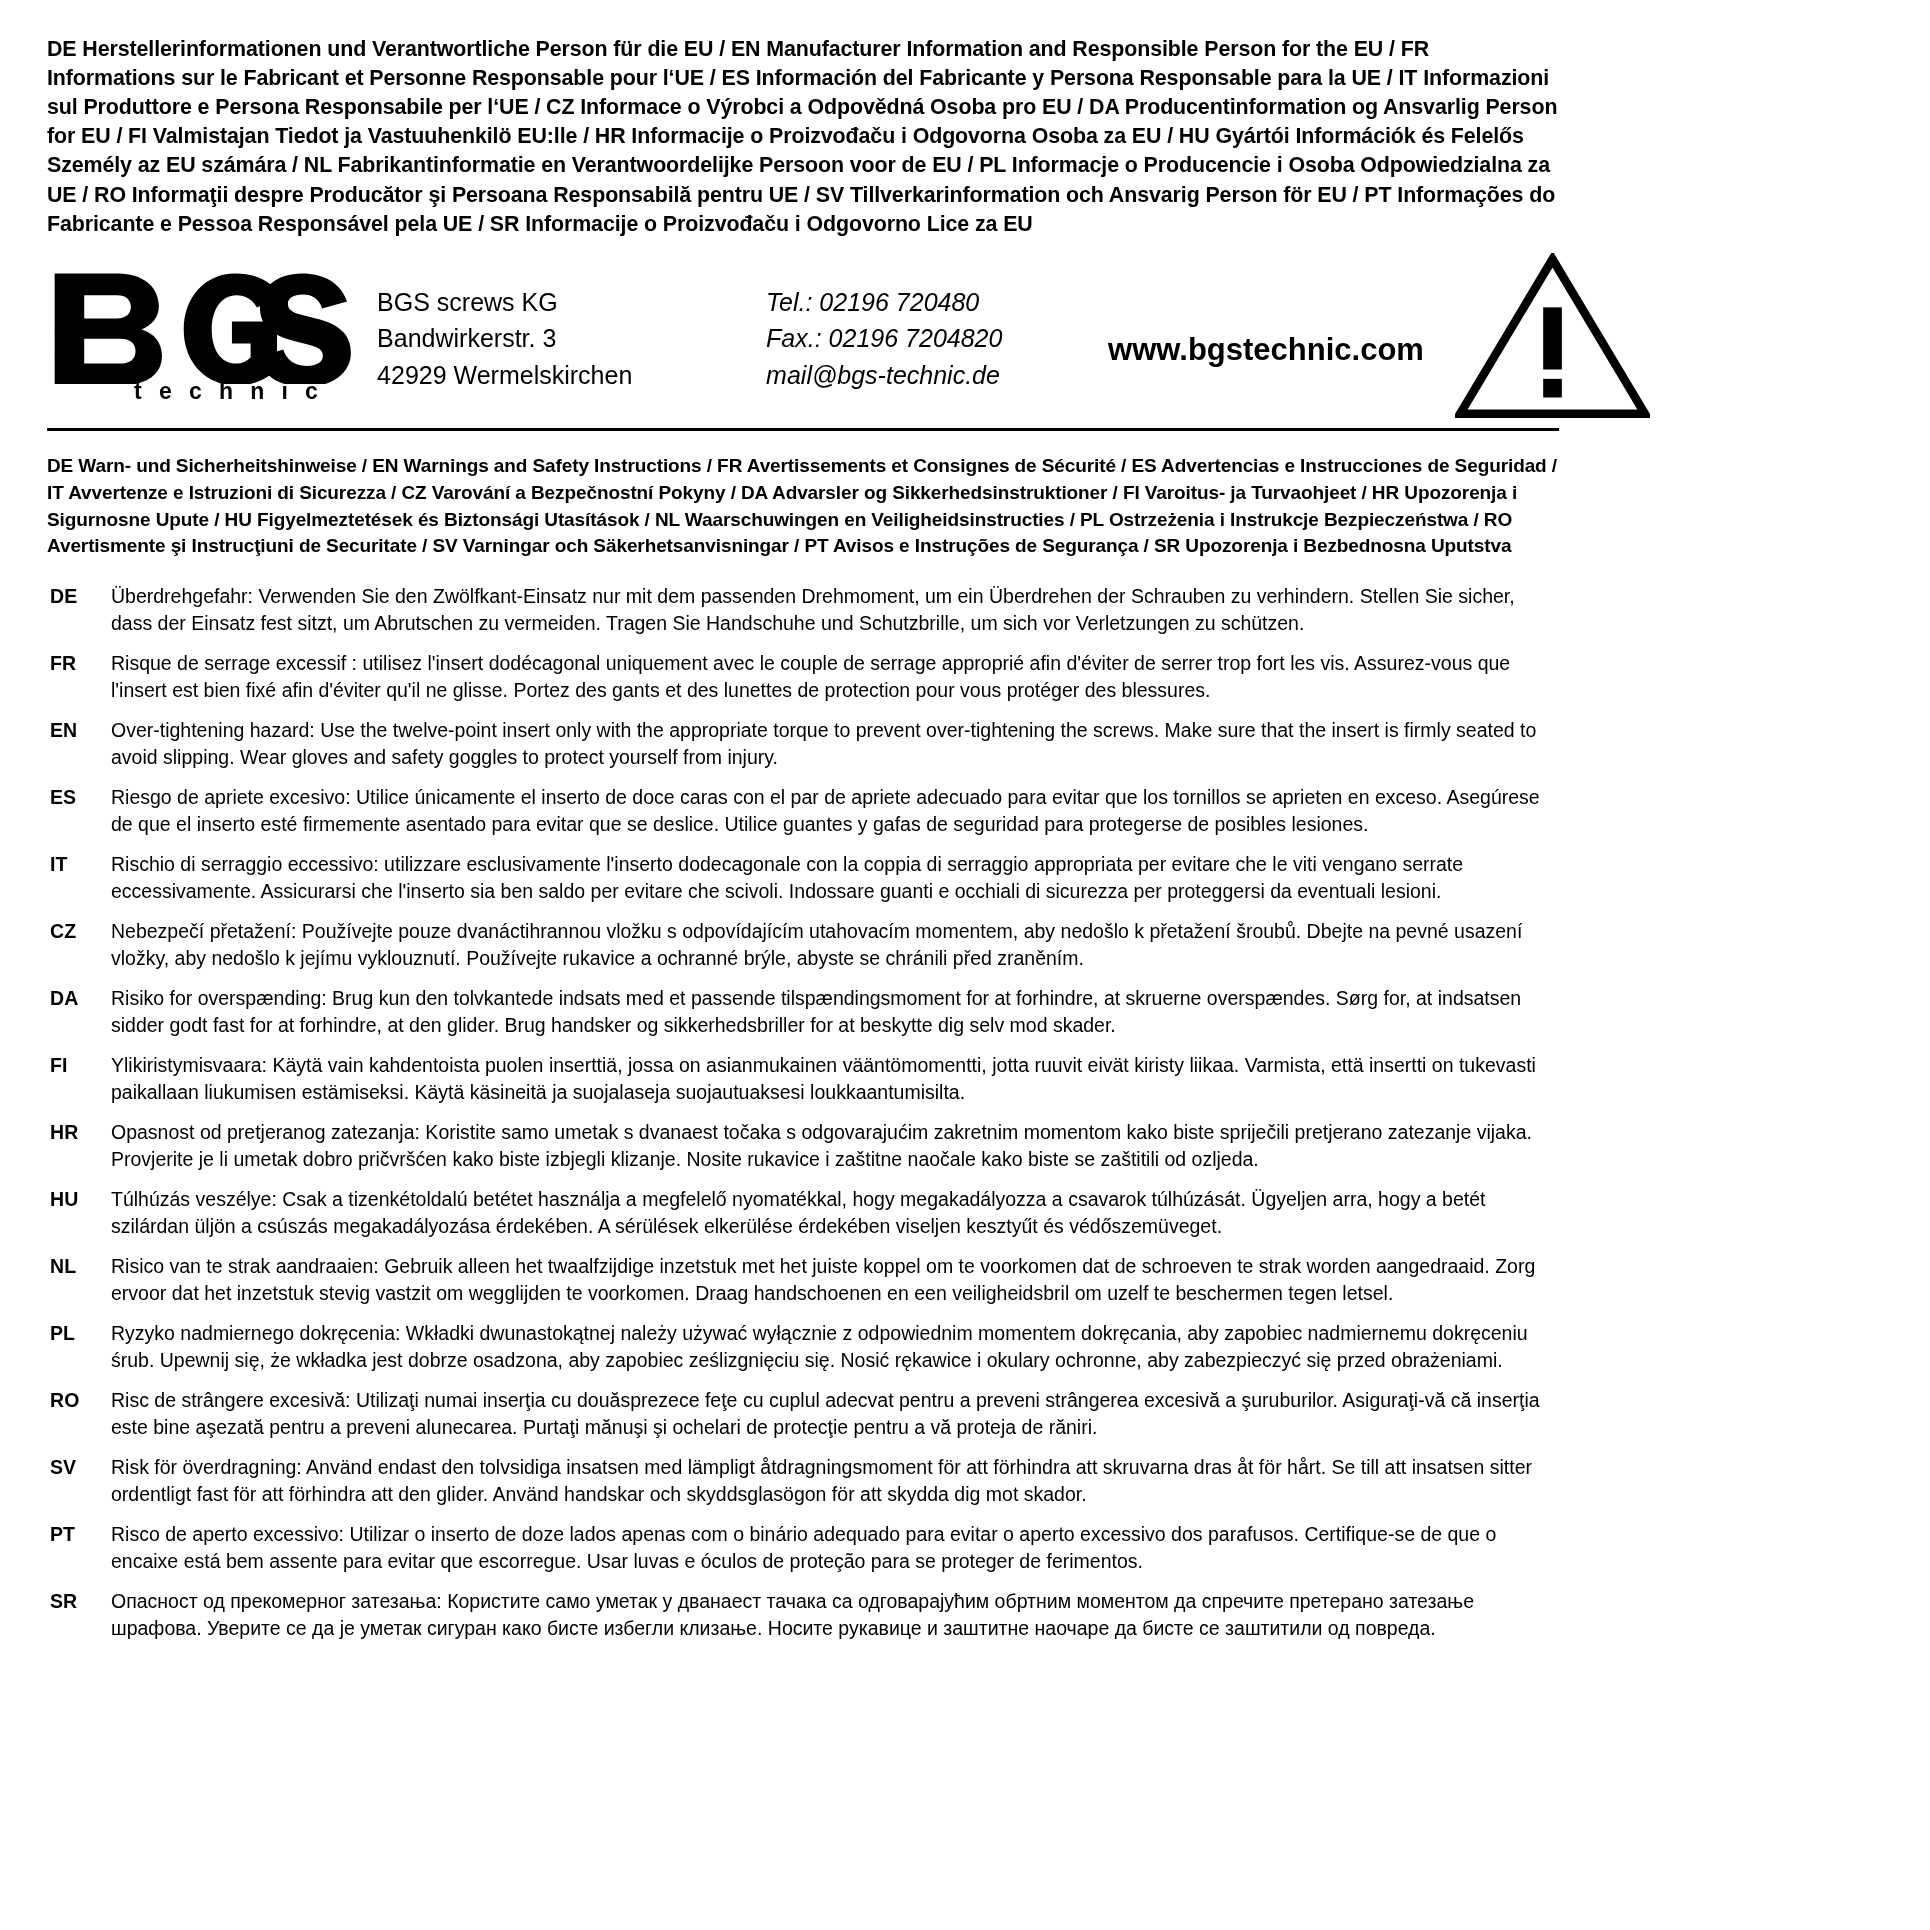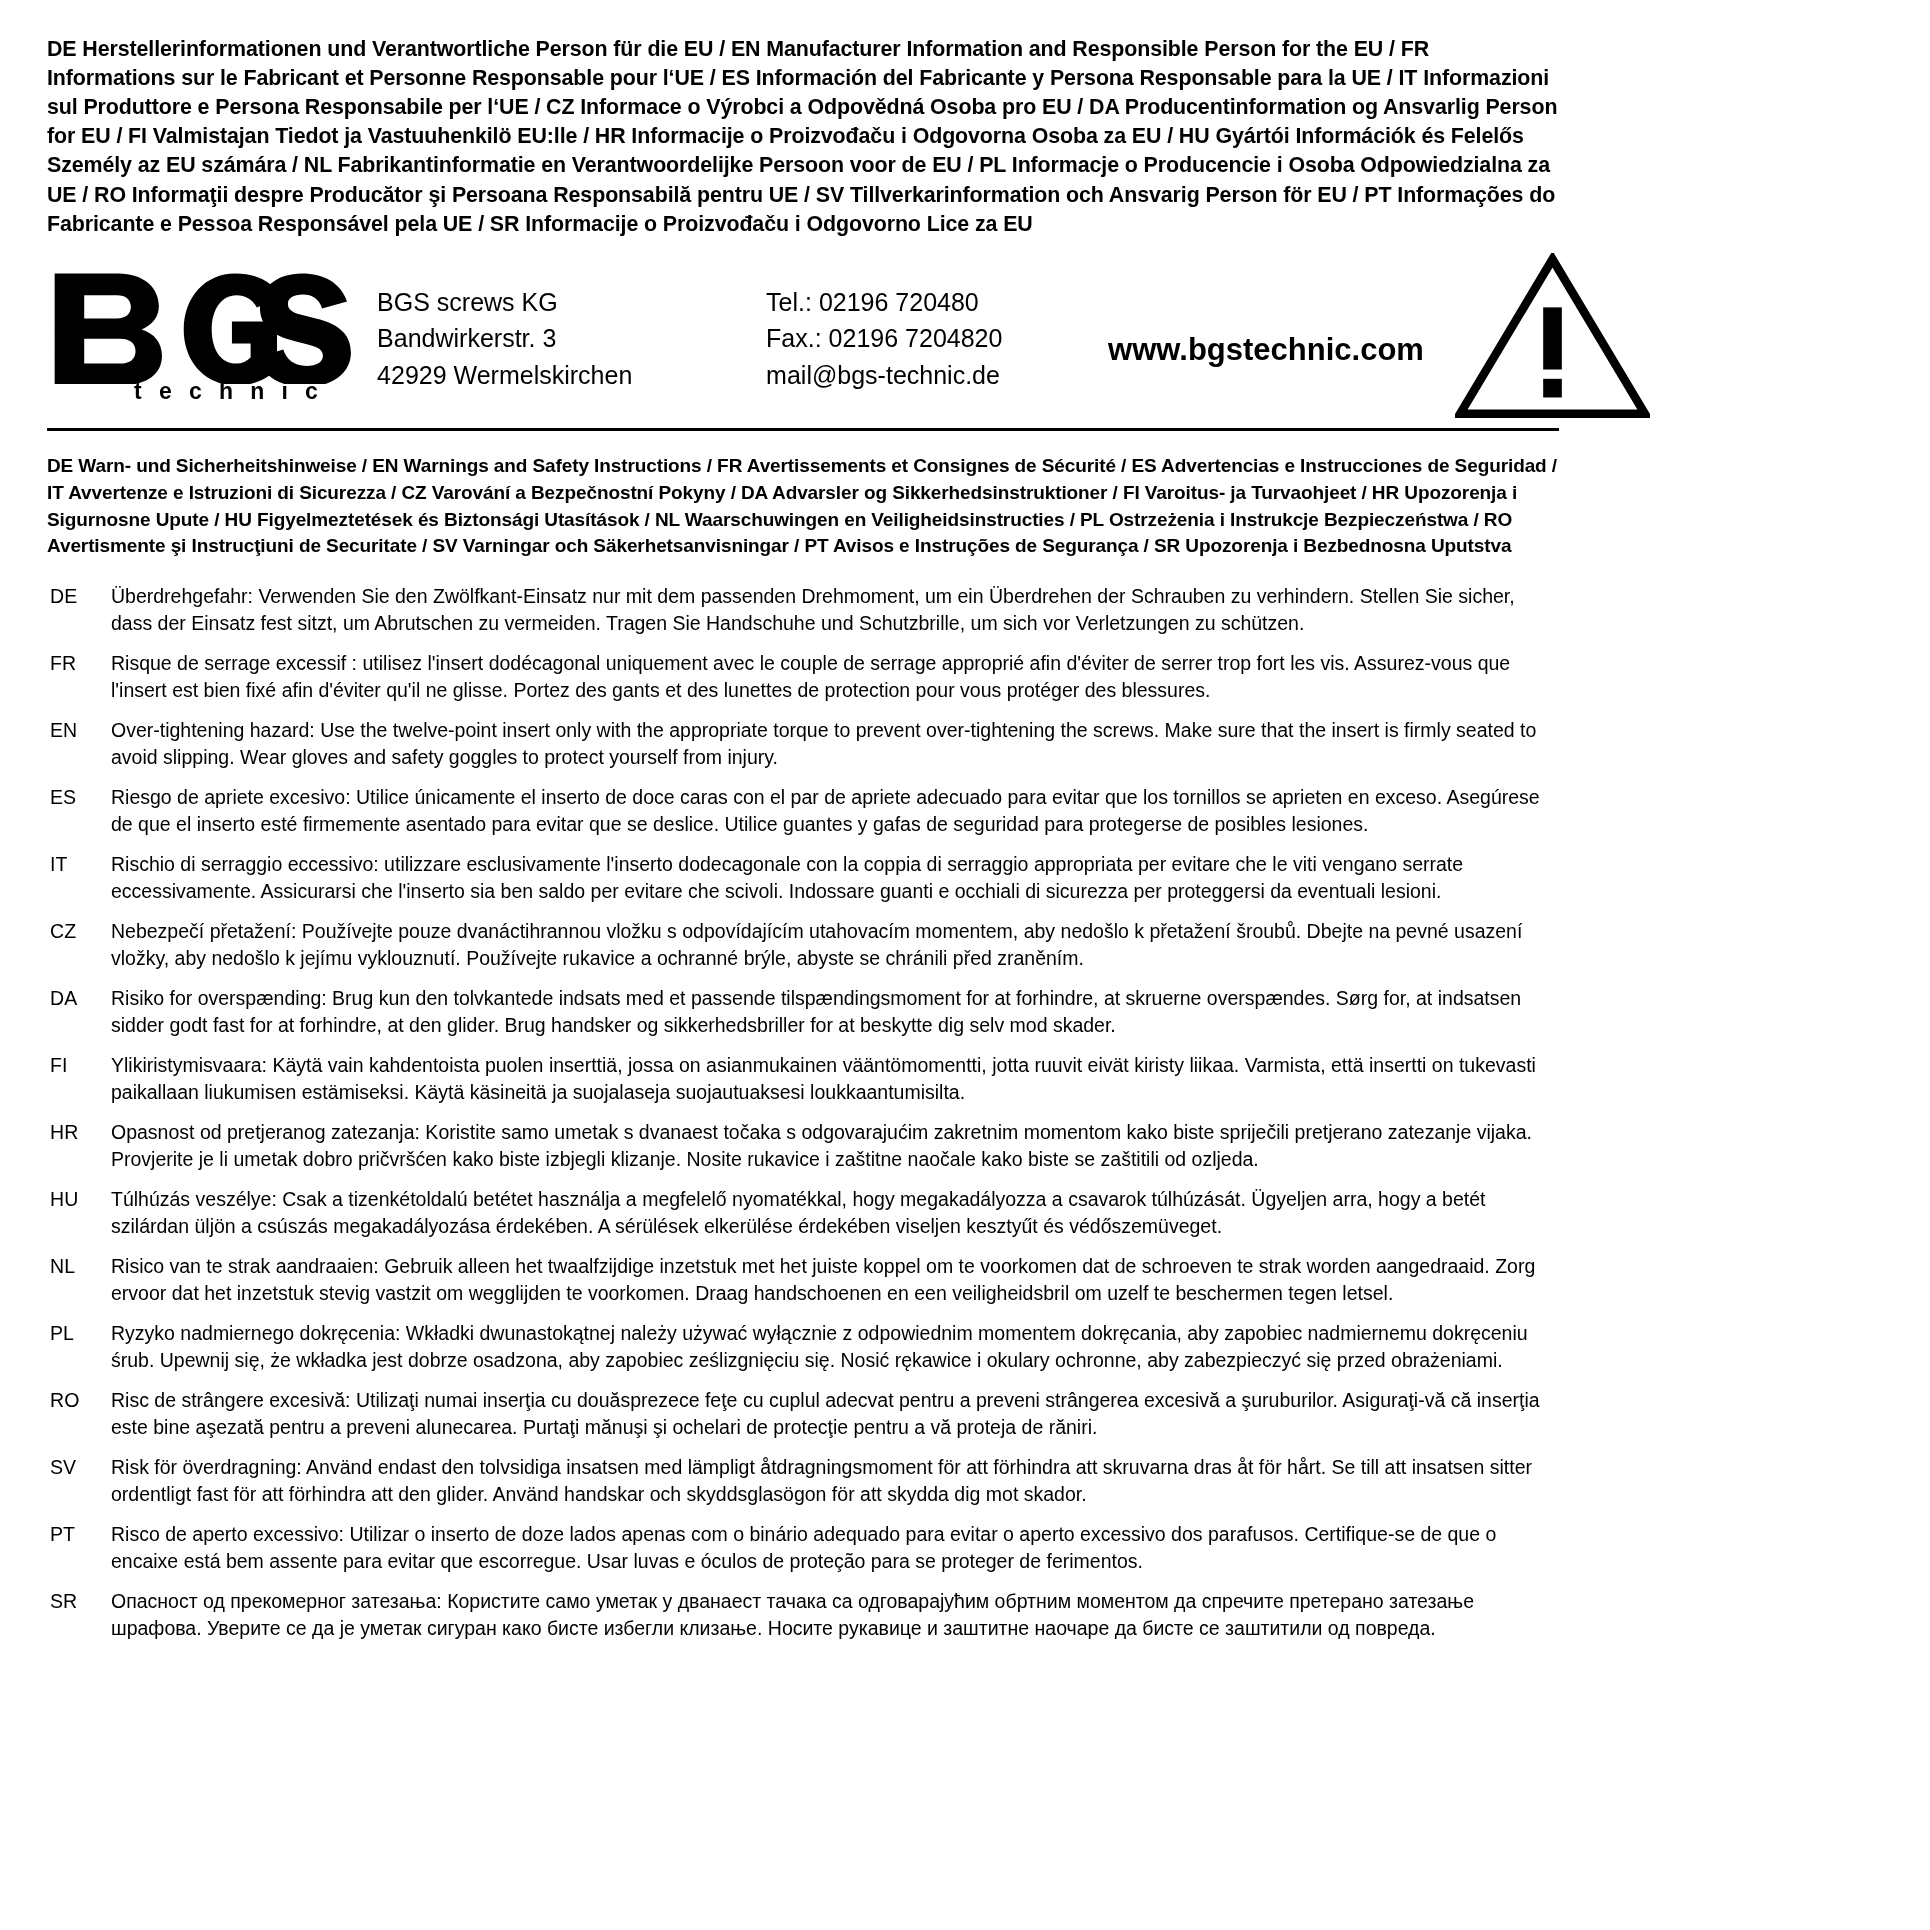--- a/index.html
+++ b/index.html
@@ -51,20 +51,21 @@
     flex: 0 0 389px;
     font-size: 25px;
     line-height: 1.45;
     padding-top: 4.7px;
   }
   .contact-col {
     flex: 0 0 342px;
     font-size: 25px;
     line-height: 1.45;
     padding-top: 4.7px;
+    font-style: italic;
   }
   .website-col {
     flex: 1 1 auto;
     text-align: center;
     font-size: 31px;
     font-weight: bold;
     padding-top: 26.5px;
   }
   .warn-col {
     flex: 0 0 226px;
@@ -88,21 +89,21 @@
     margin: 0;
   }
   .warn-row {
     display: flex;
     align-items: flex-start;
     margin-bottom: 13.2px;
   }
   .warn-code {
     flex: 0 0 64px;
     font-size: 19.5px;
-    font-weight: normal;
+    font-weight: bold;
     line-height: 1.38;
     padding-left: 3.1px;
     box-sizing: border-box;
   }
   .warn-text {
     flex: 1 1 auto;
     font-size: 19.5px;
     line-height: 1.38;
     text-align: left;
   }

